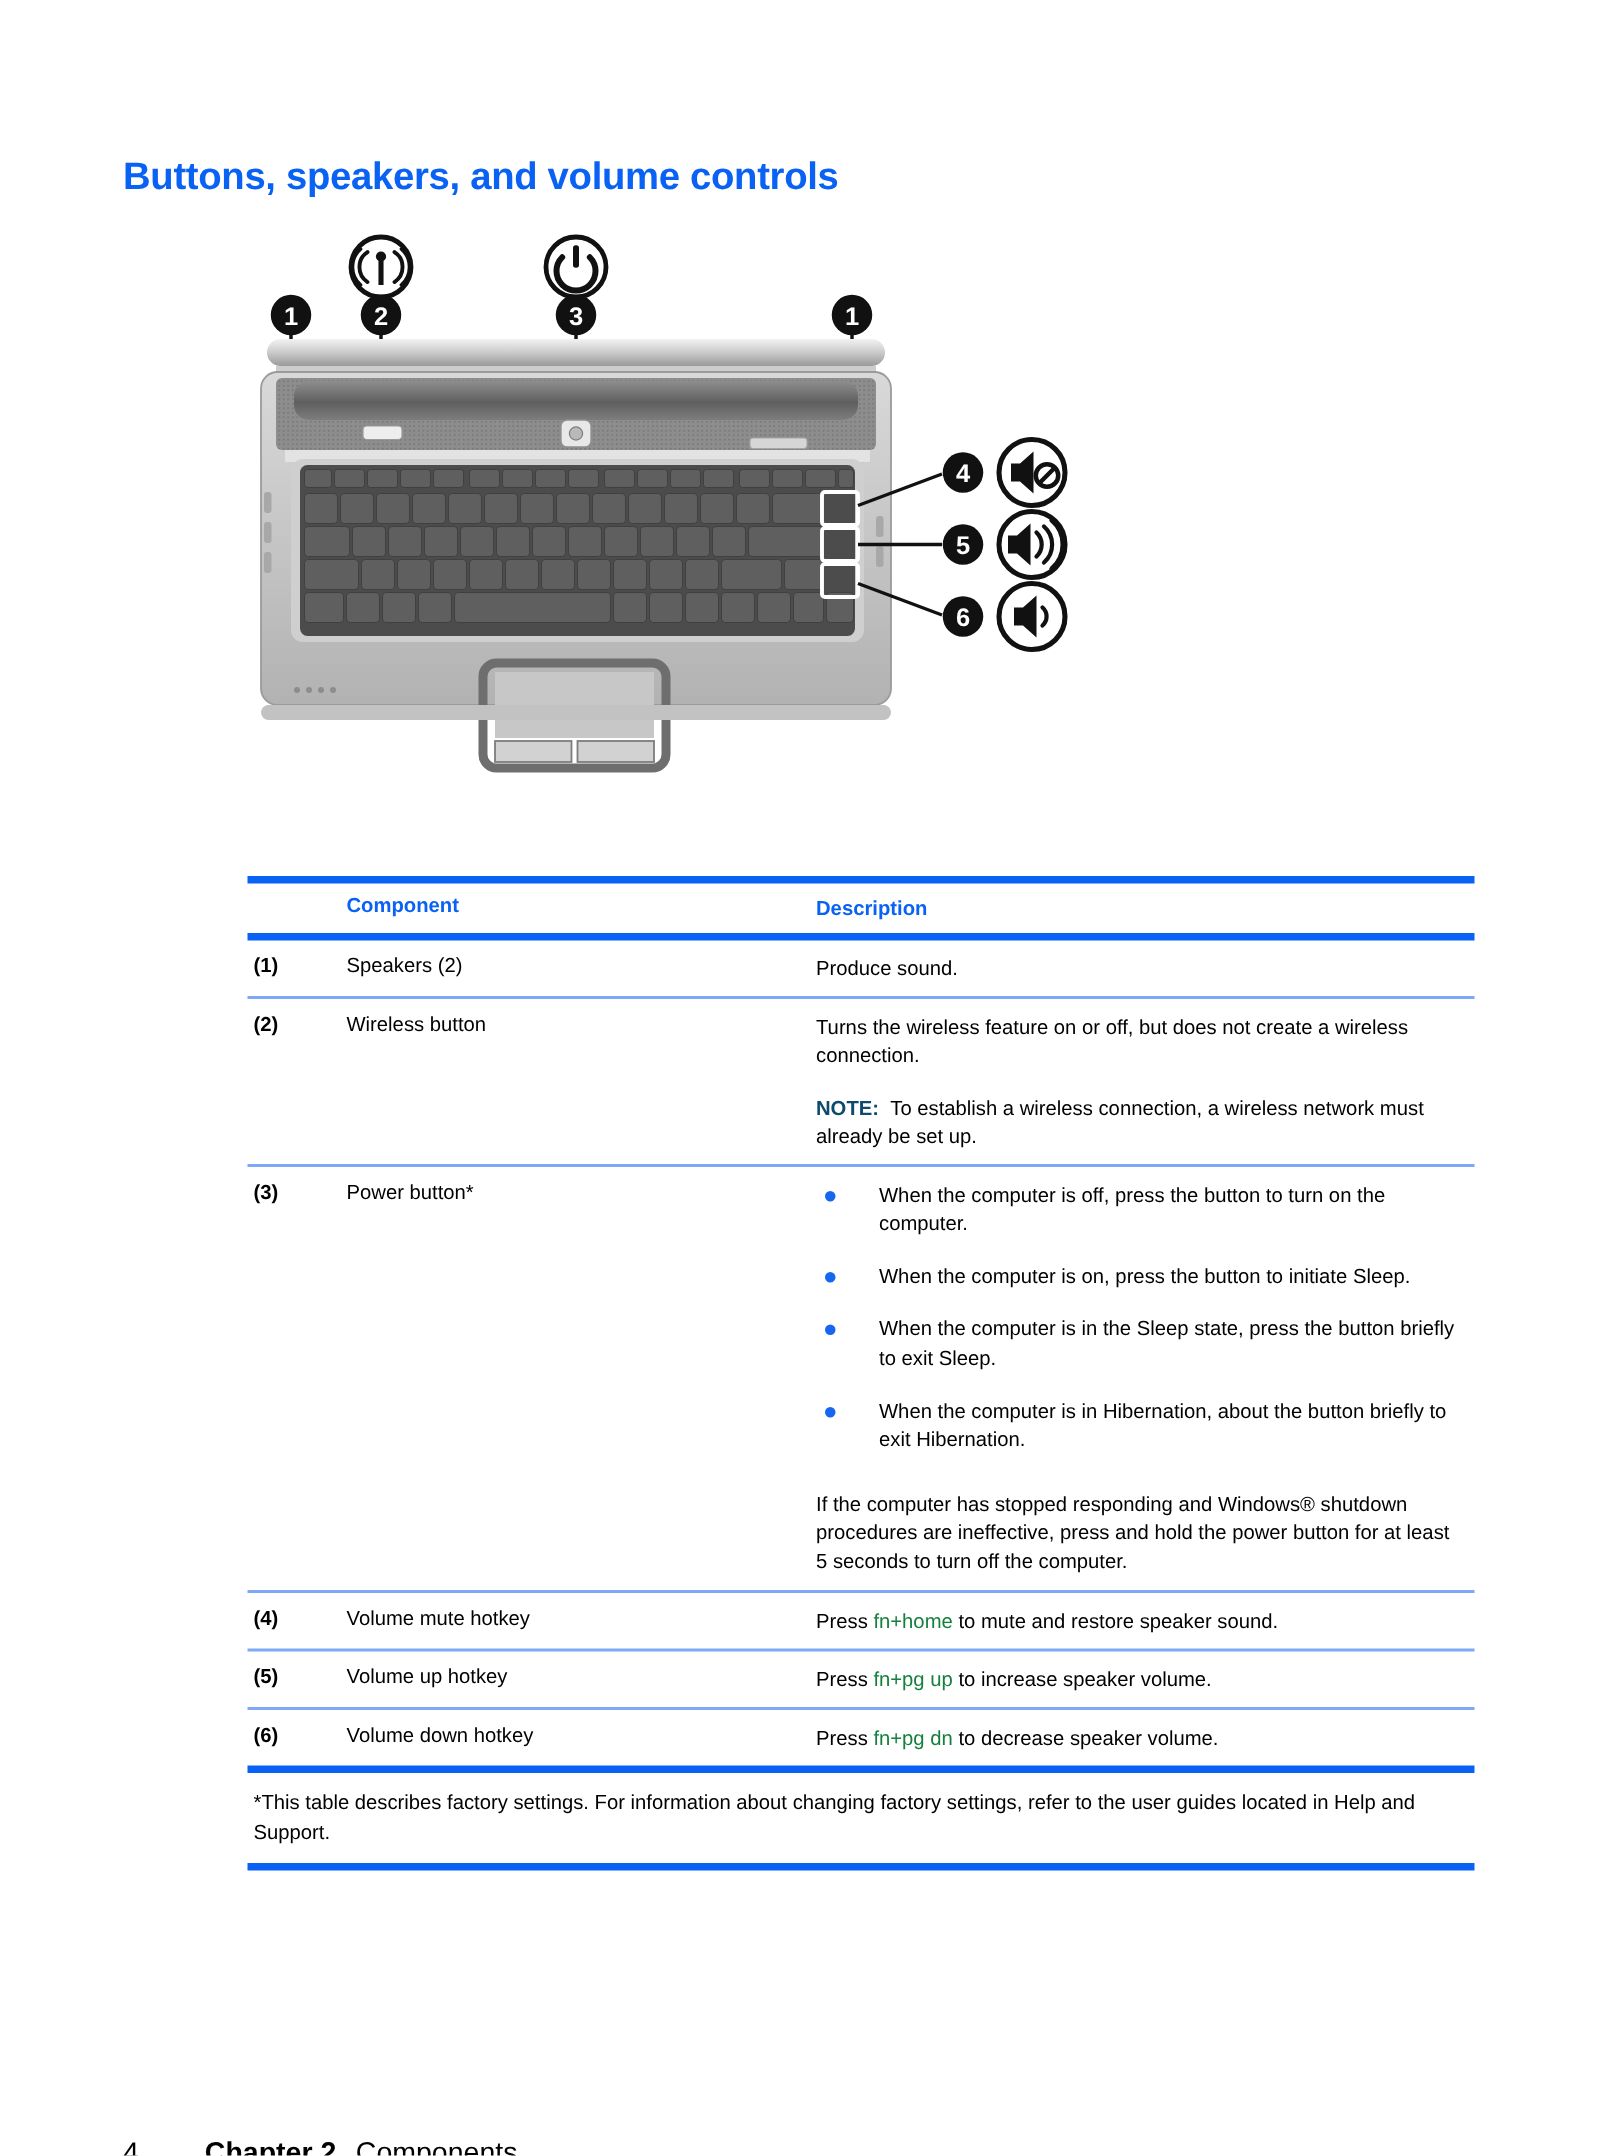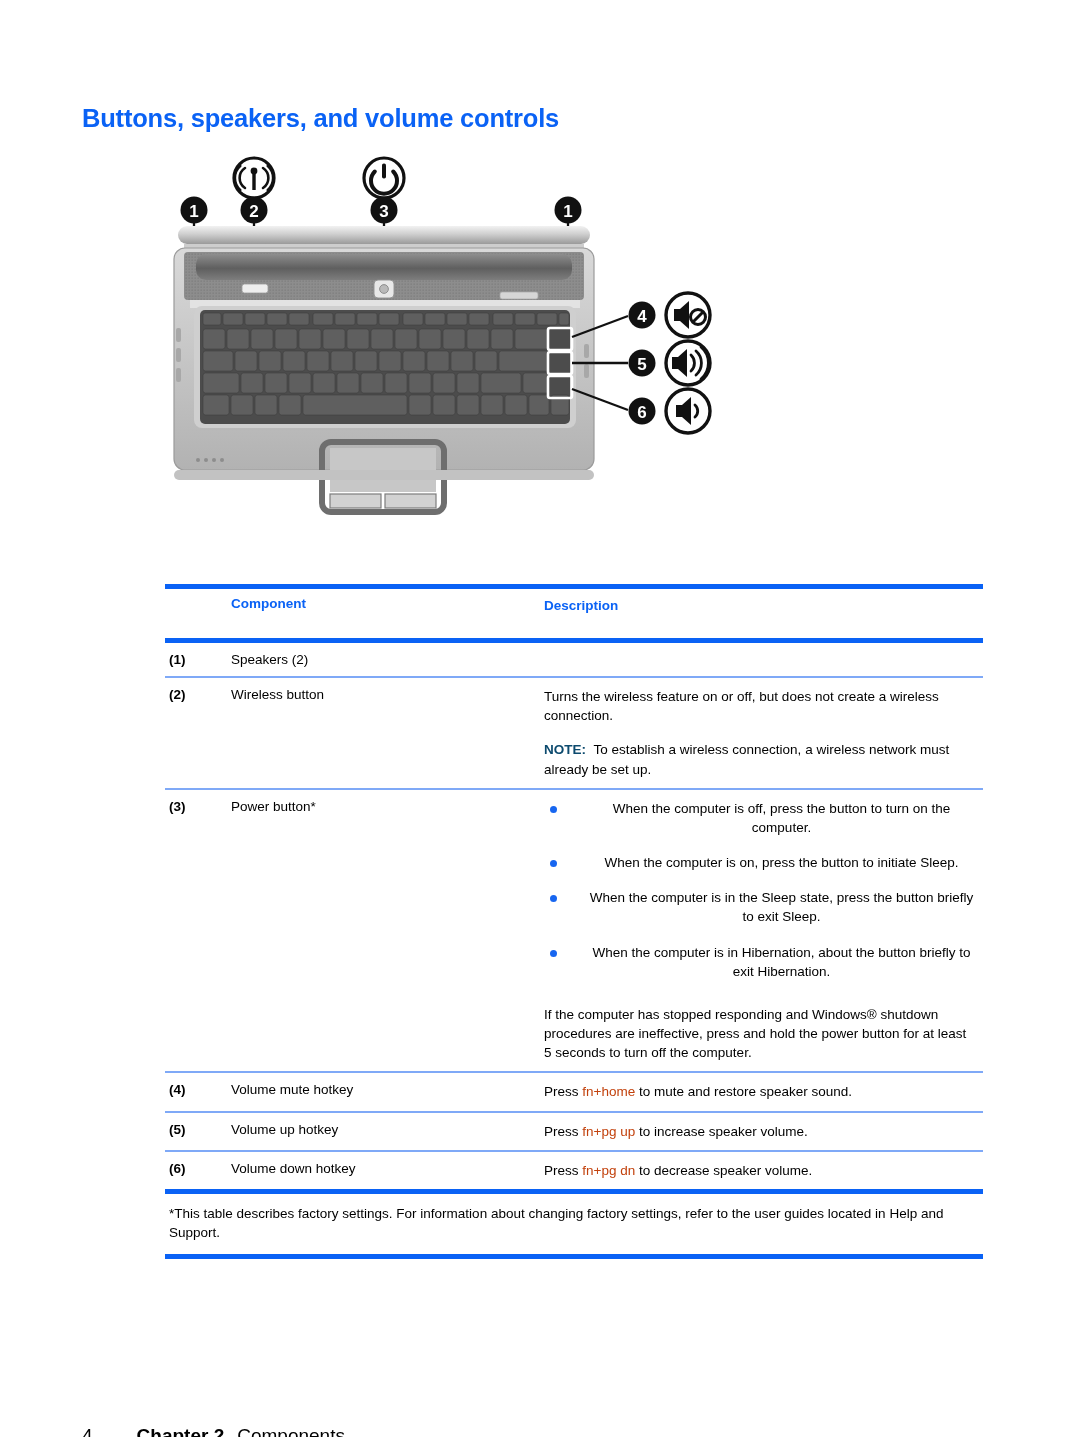--- a/index.html
+++ b/index.html
@@ -67,38 +67,37 @@
     flex: 1 1 auto;
     font-size: 13.5px;
     padding: 9px 6px 9px 0;
     line-height: 1.42;
   }
   .hdr .c-num, .hdr .c-comp, .hdr .c-desc {
     color: #0A62F5;
     font-weight: bold;
     font-size: 13.5px;
     padding-top: 7px;
-    padding-bottom: 23px;
+    padding-bottom: 7px;
   }
   .hdr .c-comp { padding-left: 0; }
 
   .desc-p { margin: 0 0 0 0; }
   .desc-p + .desc-p { margin-top: 15px; }
 
   .note-lbl { color: #0c4a6e; font-weight: bold; }
-  .kbd { color: #c2410c; }
+  .kbd { color: #15803d; }
   .bold { font-weight: bold; }
 
   ul.blist { list-style: none; margin: 0; padding: 0; }
   ul.blist li {
     position: relative;
     padding-left: 42px;
     margin-bottom: 16px;
     line-height: 1.42;
-    text-align: center;
   }
   ul.blist li:last-child { margin-bottom: 0; }
   ul.blist li::before {
     content: "";
     position: absolute;
     left: 6px;
     top: 7px;
     width: 7px;
     height: 7px;
     border-radius: 50%;
@@ -360,20 +359,21 @@
       <div class="c-num"></div>
       <div class="c-comp">Component</div>
       <div class="c-desc">Description</div>
     </div>
 
     <div class="rule-thick"></div>
 
     <div class="trow">
       <div class="c-num">(1)</div>
       <div class="c-comp">Speakers (2)</div>
+      <div class="c-desc">Produce sound.</div>
     </div>
     <div class="rule-thin"></div>
 
     <div class="trow">
       <div class="c-num">(2)</div>
       <div class="c-comp">Wireless button</div>
       <div class="c-desc">
         <p class="desc-p">Turns the wireless feature on or off, but does not create a wireless connection.</p>
         <p class="desc-p"><span class="note-lbl">NOTE:</span>&nbsp;&nbsp;<span>To establish a wireless connection, a wireless network must already be set up.</span></p>
       </div>

